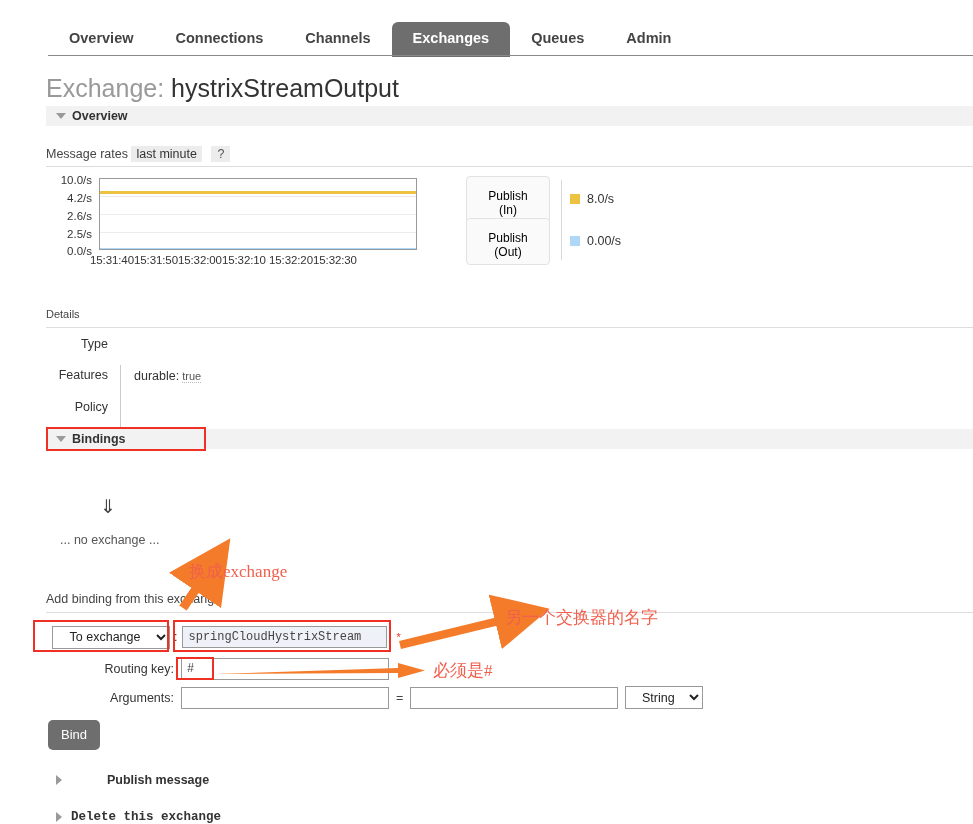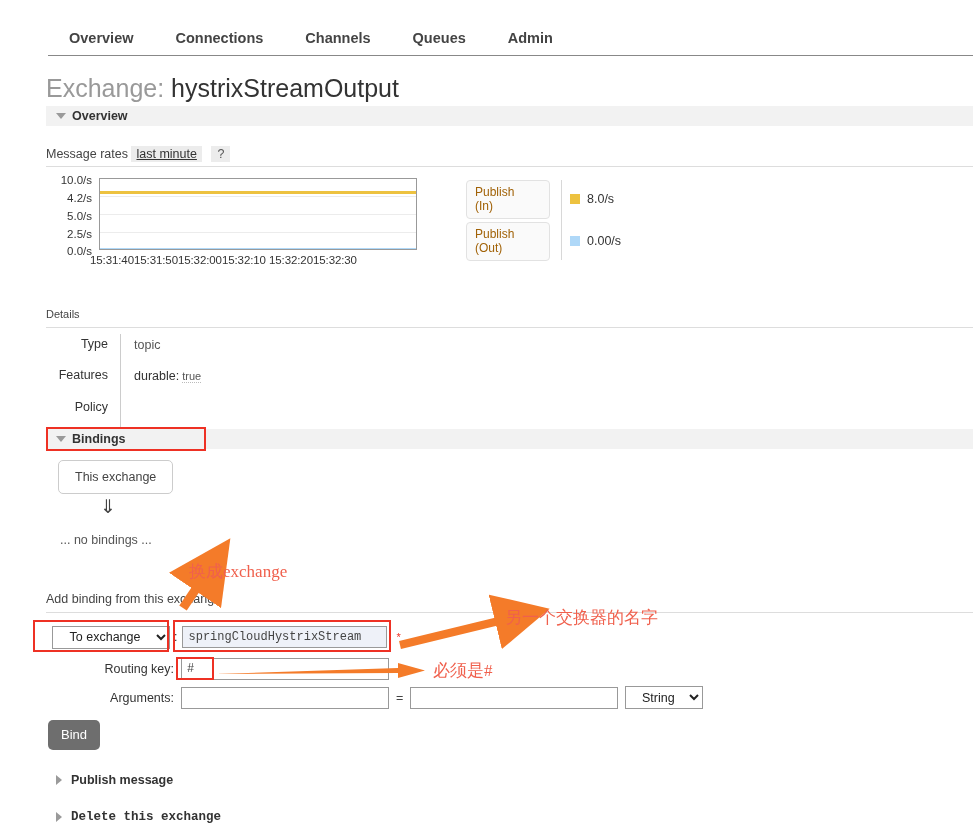--- a/index.html
+++ b/index.html
@@ -63,21 +63,21 @@
   .redbox {
     position: absolute; border: 2px solid #ee3124; pointer-events: none;
   }
 
   
   .mr-label {
     position: absolute; left: 46px; top: 146px;
     font-size: 12.5px; color: #444444; white-space: nowrap;
   }
   .mr-pill {
-    display: inline-block; background: #ececec; padding: 1px 5px; color: #333; text-decoration: underline;
+    display: inline-block; background: #ececec; padding: 1px 5px; color: #333;
   }
   .mr-q {
     display: inline-block; background: #ececec; padding: 1px 6px; color: #555;
     margin-left: 6px; cursor: pointer;
   }
   .mr-rule {
     position: absolute; left: 46px; top: 166px; width: 927px; height: 1px;
     background: #dddddd;
   }
 
@@ -97,22 +97,22 @@
   .x-axis {
     position: absolute; left: 44px; top: 79px; width: 340px;
     font-size: 11.5px; color: #333333; white-space: nowrap; letter-spacing: -0.1px;
   }
 
   
   .legend { position: absolute; left: 466px; top: 178px; width: 200px; }
   .legend-row { position: relative; height: 42px; display: flex; align-items: center; }
   .legend-btn {
     width: 84px; border: 1px solid #e2e2e2; background: #fafafa;
-    border-radius: 4px; padding: 4px 8px 5px 8px;
-    font-size: 12px; color: #a16207; text-align: left; line-height: 14px;
+    border-radius: 4px; padding: 12px 8px 5px 8px;
+    font-size: 12px; color: #000000; text-align: center; line-height: 14px;
     cursor: pointer;
   }
   .legend-div {
     position: absolute; left: 95px; top: 2px; width: 1px; height: 80px;
     background: #d8d8d8;
   }
   .legend-val { display: flex; align-items: center; margin-left: 20px; }
   .swatch { width: 10px; height: 10px; margin-right: 7px; display: inline-block; }
   .legend-text { font-size: 12.5px; color: #333333; }
 
@@ -193,40 +193,41 @@
   
   .collapsed {
     position: absolute; left: 56px; display: flex; align-items: center; cursor: pointer;
   }
   .collapsed .caret-r {
     width: 0; height: 0; margin-right: 9px;
     border-top: 5px solid transparent; border-bottom: 5px solid transparent;
     border-left: 6px solid #9a9a9a;
   }
   .collapsed .c-label { font-size: 12.5px; font-weight: bold; color: #333333; }
-  #publish-msg { top: 773px; }
+  #publish-msg { top: 773px; gap: 36px; }
   #delete-exch { top: 810px; font-family: Liberation Mono, monospace; }
 
   
   .anno {
     position: absolute; color: #f0604d; white-space: nowrap;
     font-family: "Liberation Serif", serif; font-size: 17px;
   }
   .anno-svg { position: absolute; left: 0; top: 0; pointer-events: none; }
 </style>
 </head>
 <body>
 
 <div id="page">
 
   <div class="navbar">
     <div class="nav-list">
       <div class="nav-item">Overview</div>
       <div class="nav-item">Connections</div>
       <div class="nav-item">Channels</div>
+      <div class="nav-item active" style="background: rgb(110, 110, 110);">Exchanges</div>
       <div class="nav-item">Queues</div>
       <div class="nav-item">Admin</div>
     </div>
     <div class="nav-rule"></div>
   </div>
 
   <div class="page-title">
     <span>Exchange:</span>
     <span class="strong">hystrixStreamOutput</span>
   </div>
@@ -240,21 +241,21 @@
     <span>Message rates</span>
     <span class="mr-pill">last minute</span>
     <span class="mr-q">?</span>
   </div>
   <div class="mr-rule"></div>
 
   <div class="chart-wrap">
     <div class="y-axis">
       <span class="y-tick" style="top:0px;">10.0/s</span>
       <span class="y-tick" style="top:18px;">4.2/s</span>
-      <span class="y-tick" style="top:36px;">5.0/s</span>
+      <span class="y-tick" style="top:36px;">2.6/s</span>
       <span class="y-tick" style="top:54px;">2.5/s</span>
       <span class="y-tick" style="top:71px;">0.0/s</span>
     </div>
     <div class="plot">
       <div class="gridline" style="top:17px;"></div>
       <div class="gridline" style="top:35px;"></div>
       <div class="gridline" style="top:53px;"></div>
       <div class="series-line" id="series-in-line" style="background: rgb(237, 194, 64); top: 12.4px;"></div>
       <div class="series-line" id="series-out-line" style="background: rgb(175, 216, 248); top: 69px;"></div>
     </div>
@@ -285,43 +286,41 @@
         <span class="legend-text">0.00/s</span>
       </div>
     </div>
   </div>
 
   <div class="details-label">Details</div>
   <div class="details-rule"></div>
   <div class="details-table">
     <div class="det-row">
       <div class="det-key">Type</div>
-      <div class="det-val">topic</div>
     </div>
     <div class="det-row tall">
       <div class="det-key">Features</div>
       <div class="det-val">
         <span class="feat-name">durable:</span><span class="feat-val">true</span>
       </div>
     </div>
     <div class="det-row">
       <div class="det-key">Policy</div>
       <div class="det-val"></div>
     </div>
   </div>
 
   <div class="section-bar" id="bindings-bar">
     <span class="caret"></span>
     <span class="sec-label">Bindings</span>
   </div>
   <div class="redbox" style="left: 46px; top: 427px; width: 160px; height: 24px; border-color: rgb(238, 49, 36);"></div>
 
-  <div class="this-exchange">This exchange</div>
   <div class="down-arrow">⇓</div>
-  <div class="no-bindings">... no bindings ...</div>
+  <div class="no-bindings">... no exchange ...</div>
 
   <div class="addbind-label">Add binding from this exchange</div>
   <div class="addbind-rule"></div>
 
   <div class="form-rows">
     <div class="frow" style="height:34px;">
       <div style="width:0;"></div>
       <select class="ctl" id="dest-select" style="margin-left:6px; width:118px;"><option value="To queue">To queue</option><option value="To exchange" selected="">To exchange</option></select>
       <span class="colon">:</span>
       <input class="ctl filled" id="dest-input" style="width: 205px;" value="springCloudHystrixStream">

